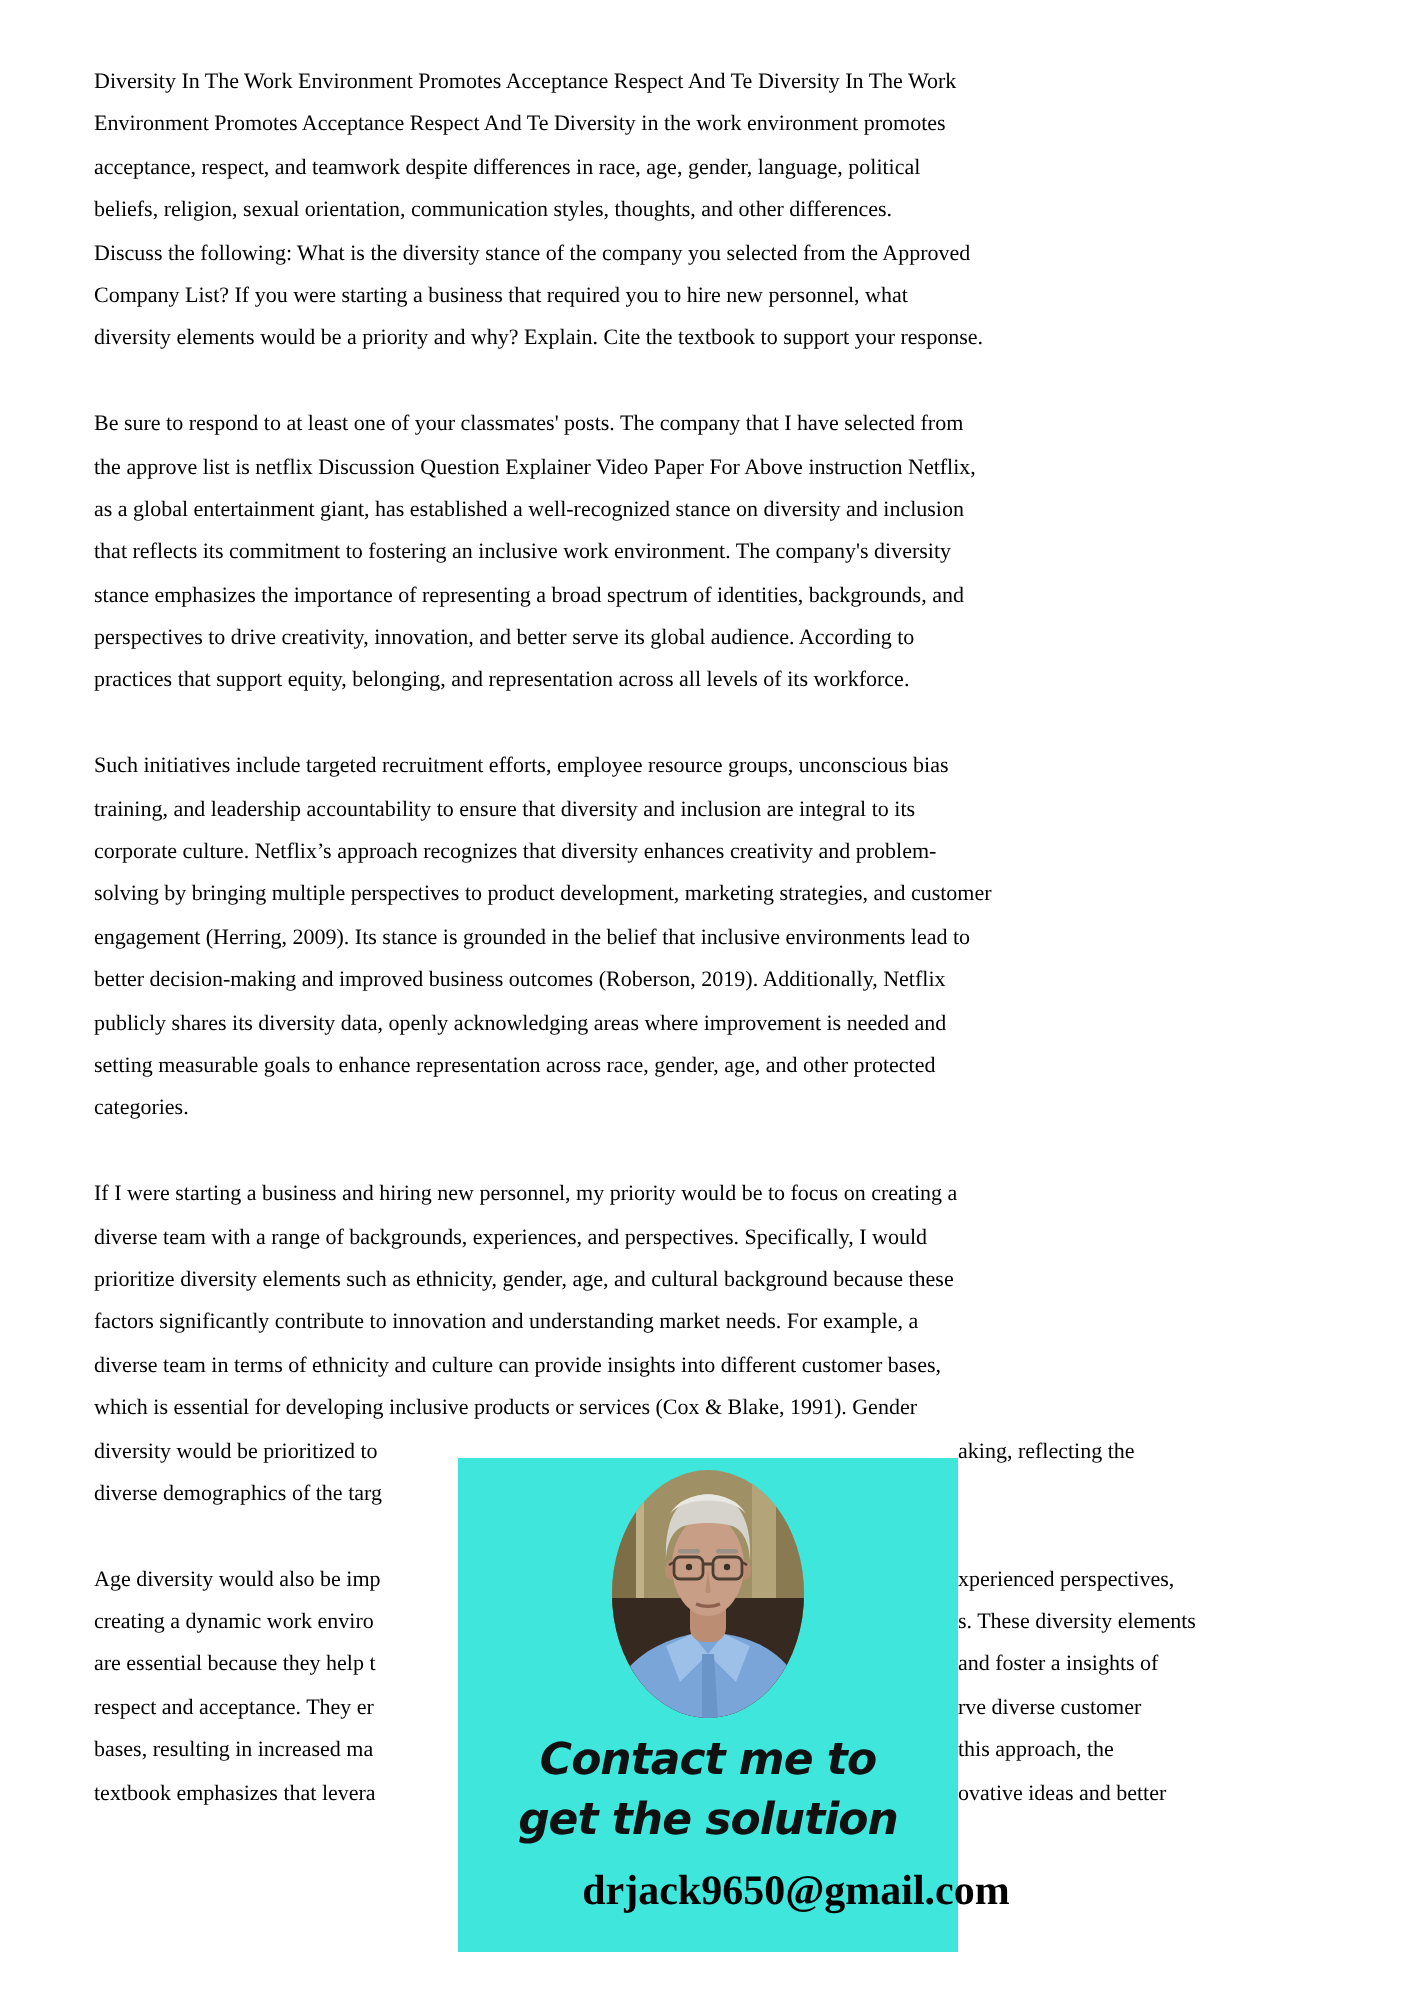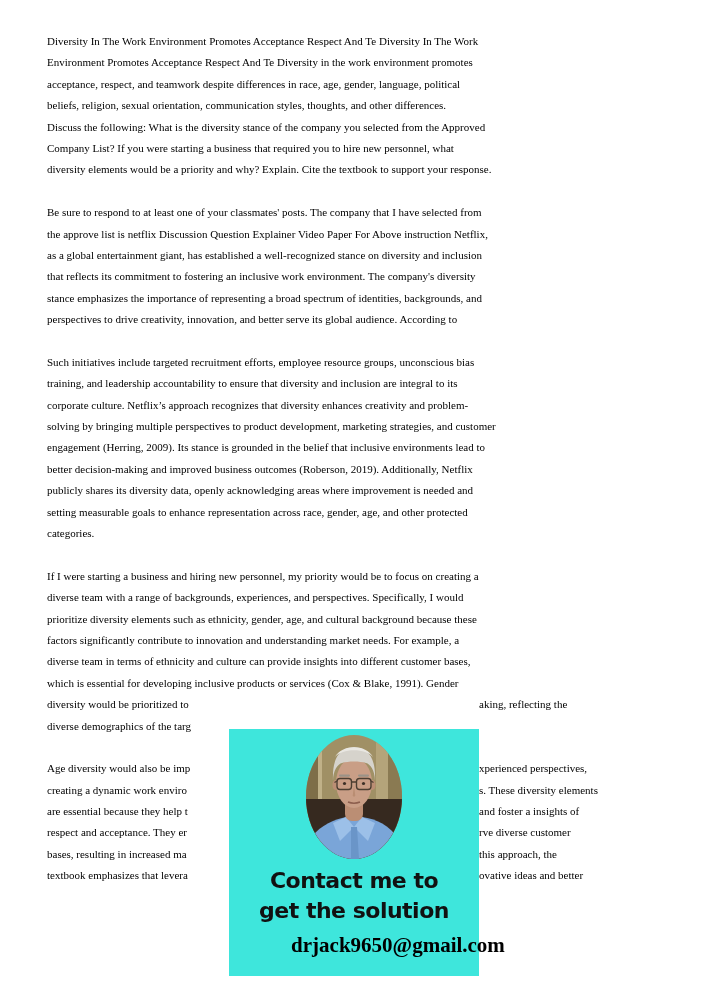--- a/index.html
+++ b/index.html
@@ -55,20 +55,21 @@
     position: absolute;
     left: 0;
     width: 100%;
     text-align: center;
     font-family: "DejaVu Sans", sans-serif;
     font-weight: bold;
     font-size: 22px;
     line-height: 30px;
     letter-spacing: -0.5px;
     color: #111111;
+    font-style: italic;
   }
   .headline.l1 { top: 137px; }
   .headline.l2 { top: 167px; }
   .email {
     position: absolute;
     left: 0;
     top: 202px;
     width: 100%;
     text-align: center;
     font-family: "Liberation Serif", serif;
@@ -94,20 +95,21 @@
         <div class="line">Company List? If you were starting a business that required you to hire new personnel, what</div>
         <div class="line">diversity elements would be a priority and why? Explain. Cite the textbook to support your response.</div>
       </div>
       <div class="para">
         <div class="line">Be sure to respond to at least one of your classmates' posts. The company that I have selected from</div>
         <div class="line">the approve list is netflix Discussion Question Explainer Video Paper For Above instruction Netflix,</div>
         <div class="line">as a global entertainment giant, has established a well-recognized stance on diversity and inclusion</div>
         <div class="line">that reflects its commitment to fostering an inclusive work environment. The company's diversity</div>
         <div class="line">stance emphasizes the importance of representing a broad spectrum of identities, backgrounds, and</div>
         <div class="line">perspectives to drive creativity, innovation, and better serve its global audience. According to</div>
+        <div class="line">practices that support equity, belonging, and representation across all levels of its workforce.</div>
       </div>
       <div class="para">
         <div class="line">Such initiatives include targeted recruitment efforts, employee resource groups, unconscious bias</div>
         <div class="line">training, and leadership accountability to ensure that diversity and inclusion are integral to its</div>
         <div class="line">corporate culture. Netflix’s approach recognizes that diversity enhances creativity and problem-</div>
         <div class="line">solving by bringing multiple perspectives to product development, marketing strategies, and customer</div>
         <div class="line">engagement (Herring, 2009). Its stance is grounded in the belief that inclusive environments lead to</div>
         <div class="line">better decision-making and improved business outcomes (Roberson, 2019). Additionally, Netflix</div>
         <div class="line">publicly shares its diversity data, openly acknowledging areas where improvement is needed and</div>
         <div class="line">setting measurable goals to enhance representation across race, gender, age, and other protected</div>

